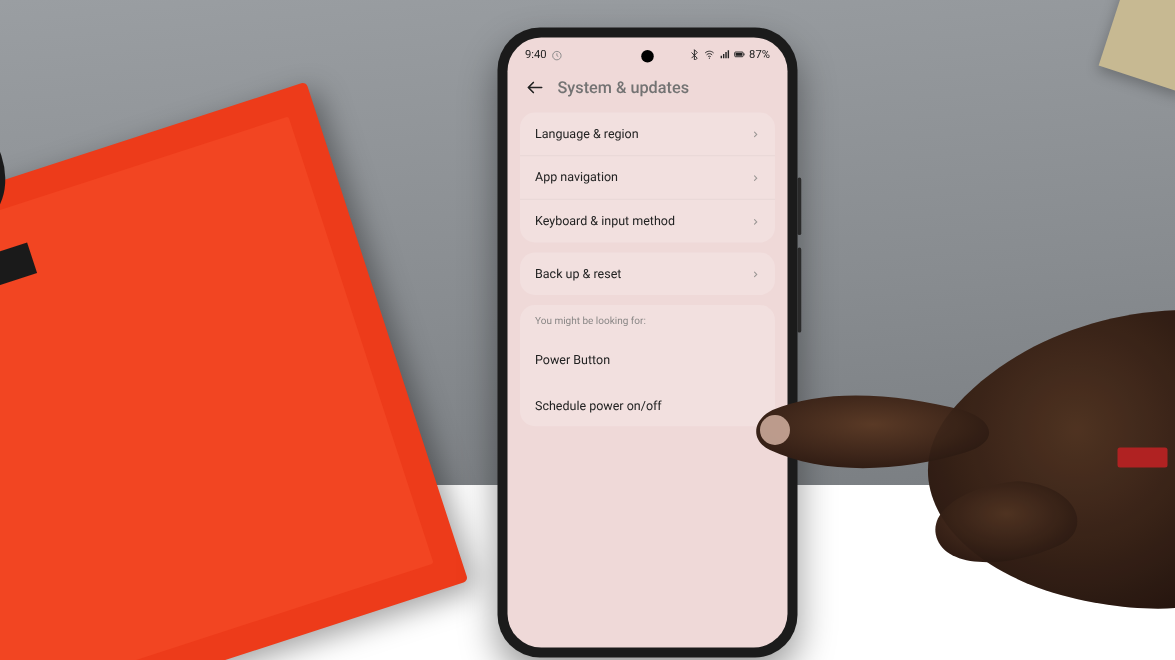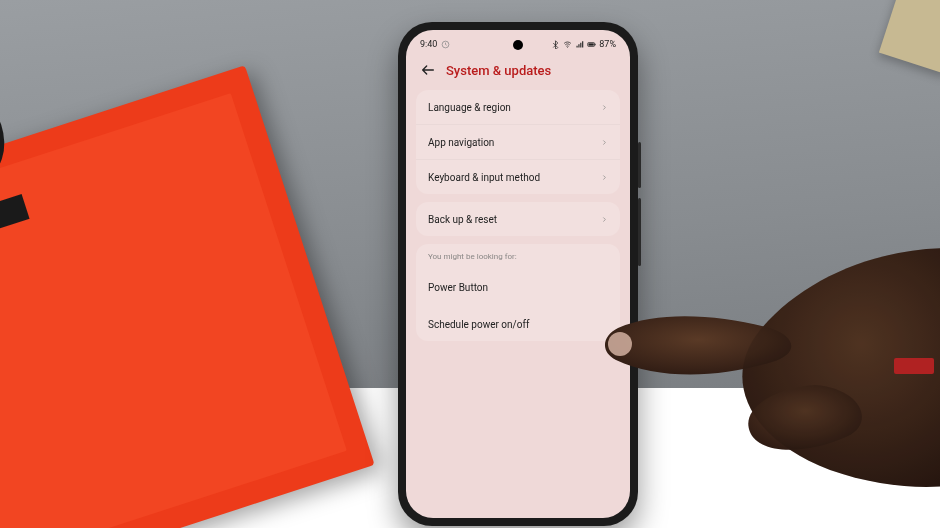--- a/index.html
+++ b/index.html
@@ -10,27 +10,27 @@
 .redbox .thirteen{position:absolute;left:30px;top:130px;font-size:200px;font-weight:600;color:#1a1a1a;transform:rotate(-90deg);transform-origin:left top;letter-spacing:-20px;line-height:.7;}
 
 .phone{position:absolute;left:398px;top:22px;width:240px;height:504px;background:#1b1b1b;border-radius:34px;box-shadow:0 14px 30px rgba(0,0,0,.4);}
 .phone-side-btn{position:absolute;right:-3px;top:120px;width:3px;height:46px;background:#2a2a2a;border-radius:2px;}
 .phone-side-btn.b2{top:176px;height:68px;}
 .screen{position:absolute;left:8px;right:8px;top:8px;bottom:8px;background:#efd9d8;border-radius:27px;overflow:hidden;}
 .camera-hole{position:absolute;left:50%;top:10px;width:10px;height:10px;margin-left:-5px;background:#000;border-radius:50%;z-index:5;}
 
 .statusbar{height:28px;display:flex;align-items:center;justify-content:space-between;padding:0 14px;font-size:9px;color:#222;position:relative;}
 .statusbar .left{display:flex;align-items:center;gap:4px;}
-.statusbar .right{display:flex;align-items:flex-end;gap:3px;}
+.statusbar .right{display:flex;align-items:flex-start;gap:3px;}
 .statusbar svg{display:block;}
 .tiny-icon{width:9px;height:9px;}
 
 .header{display:flex;align-items:center;gap:10px;padding:4px 14px 12px 14px;}
 .header .back{width:16px;height:16px;color:#222;}
-.header .title{font-size:13px;font-weight:500;color:#b91c1c;}
+.header .title{font-size:13px;font-weight:500;color:#737373;}
 
 .content{padding:0 10px 8px 10px;}
 .group{background:#f2e0df;border-radius:12px;margin-bottom:8px;overflow:hidden;}
 .row{display:flex;align-items:center;justify-content:space-between;padding:10px 12px;min-height:14px;}
 .row+.row{border-top:1px solid rgba(0,0,0,0.03);}
 .row .label{font-size:10px;color:#222;}
 .row .right{display:flex;align-items:center;gap:4px;}
 .row .value{font-size:9px;color:#8a8786;}
 .row .chev{width:7px;height:7px;color:#9a9694;}
 .suggest-title{font-size:8px;color:#8a8786;padding:8px 12px 6px 12px;}

